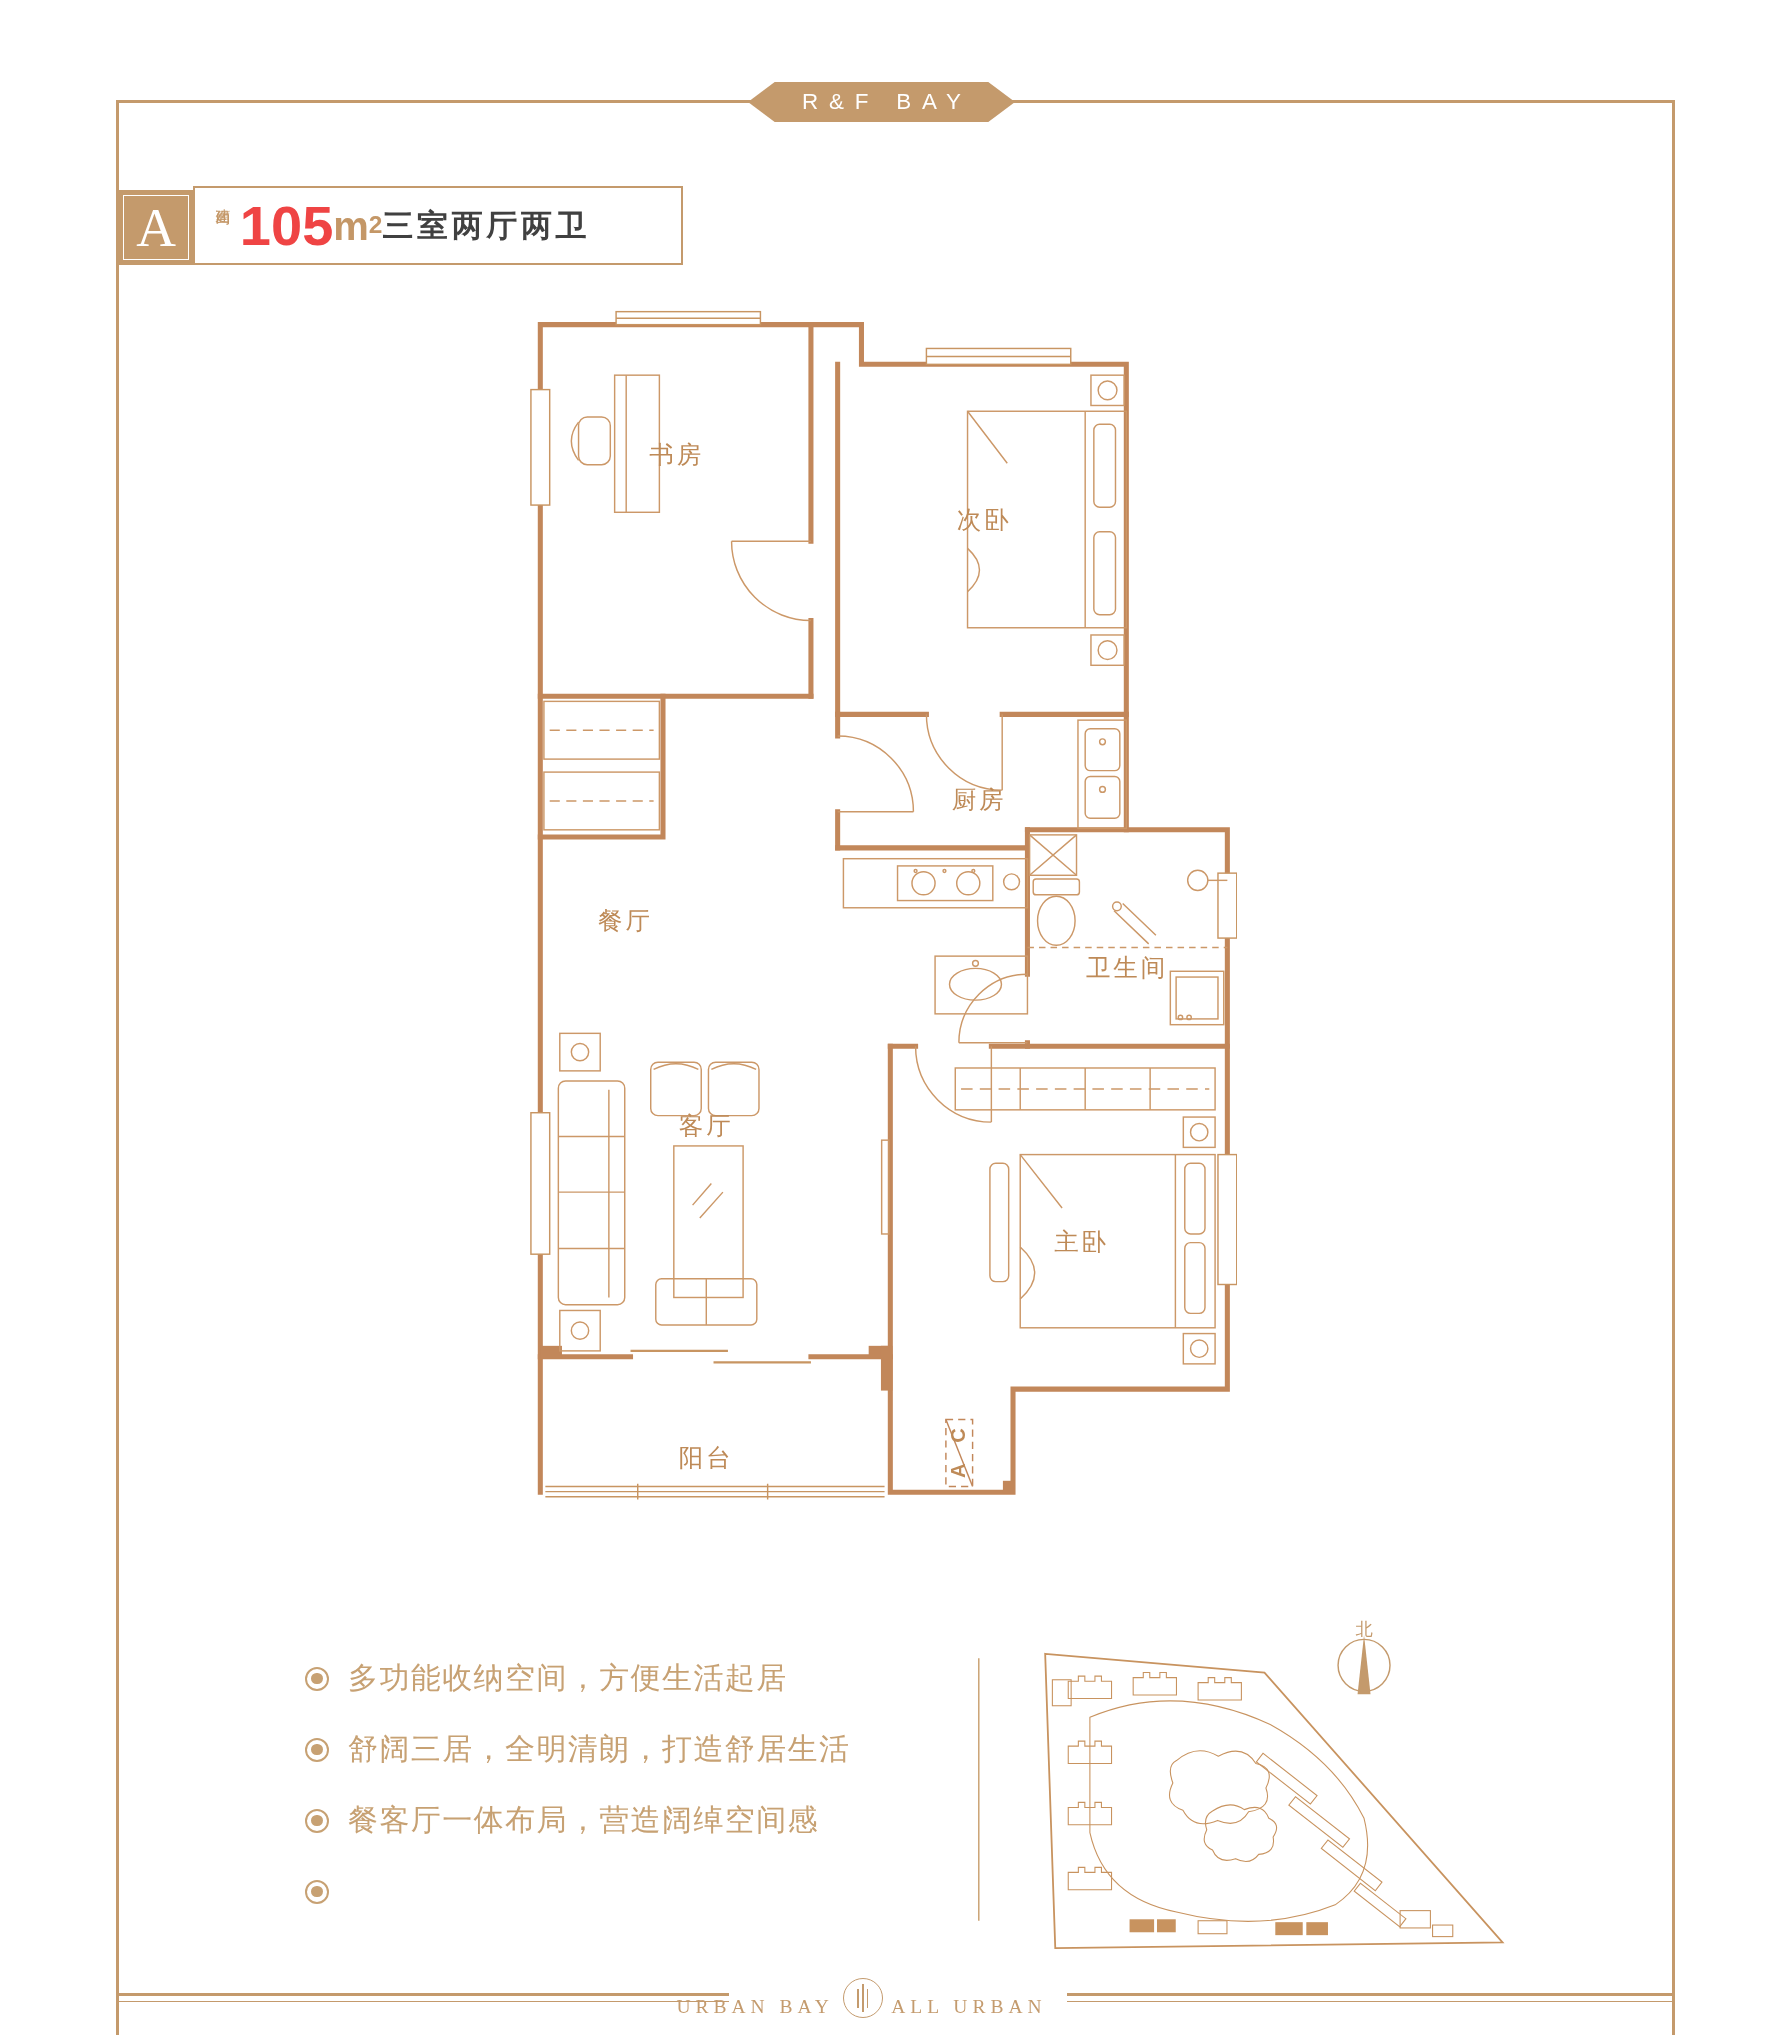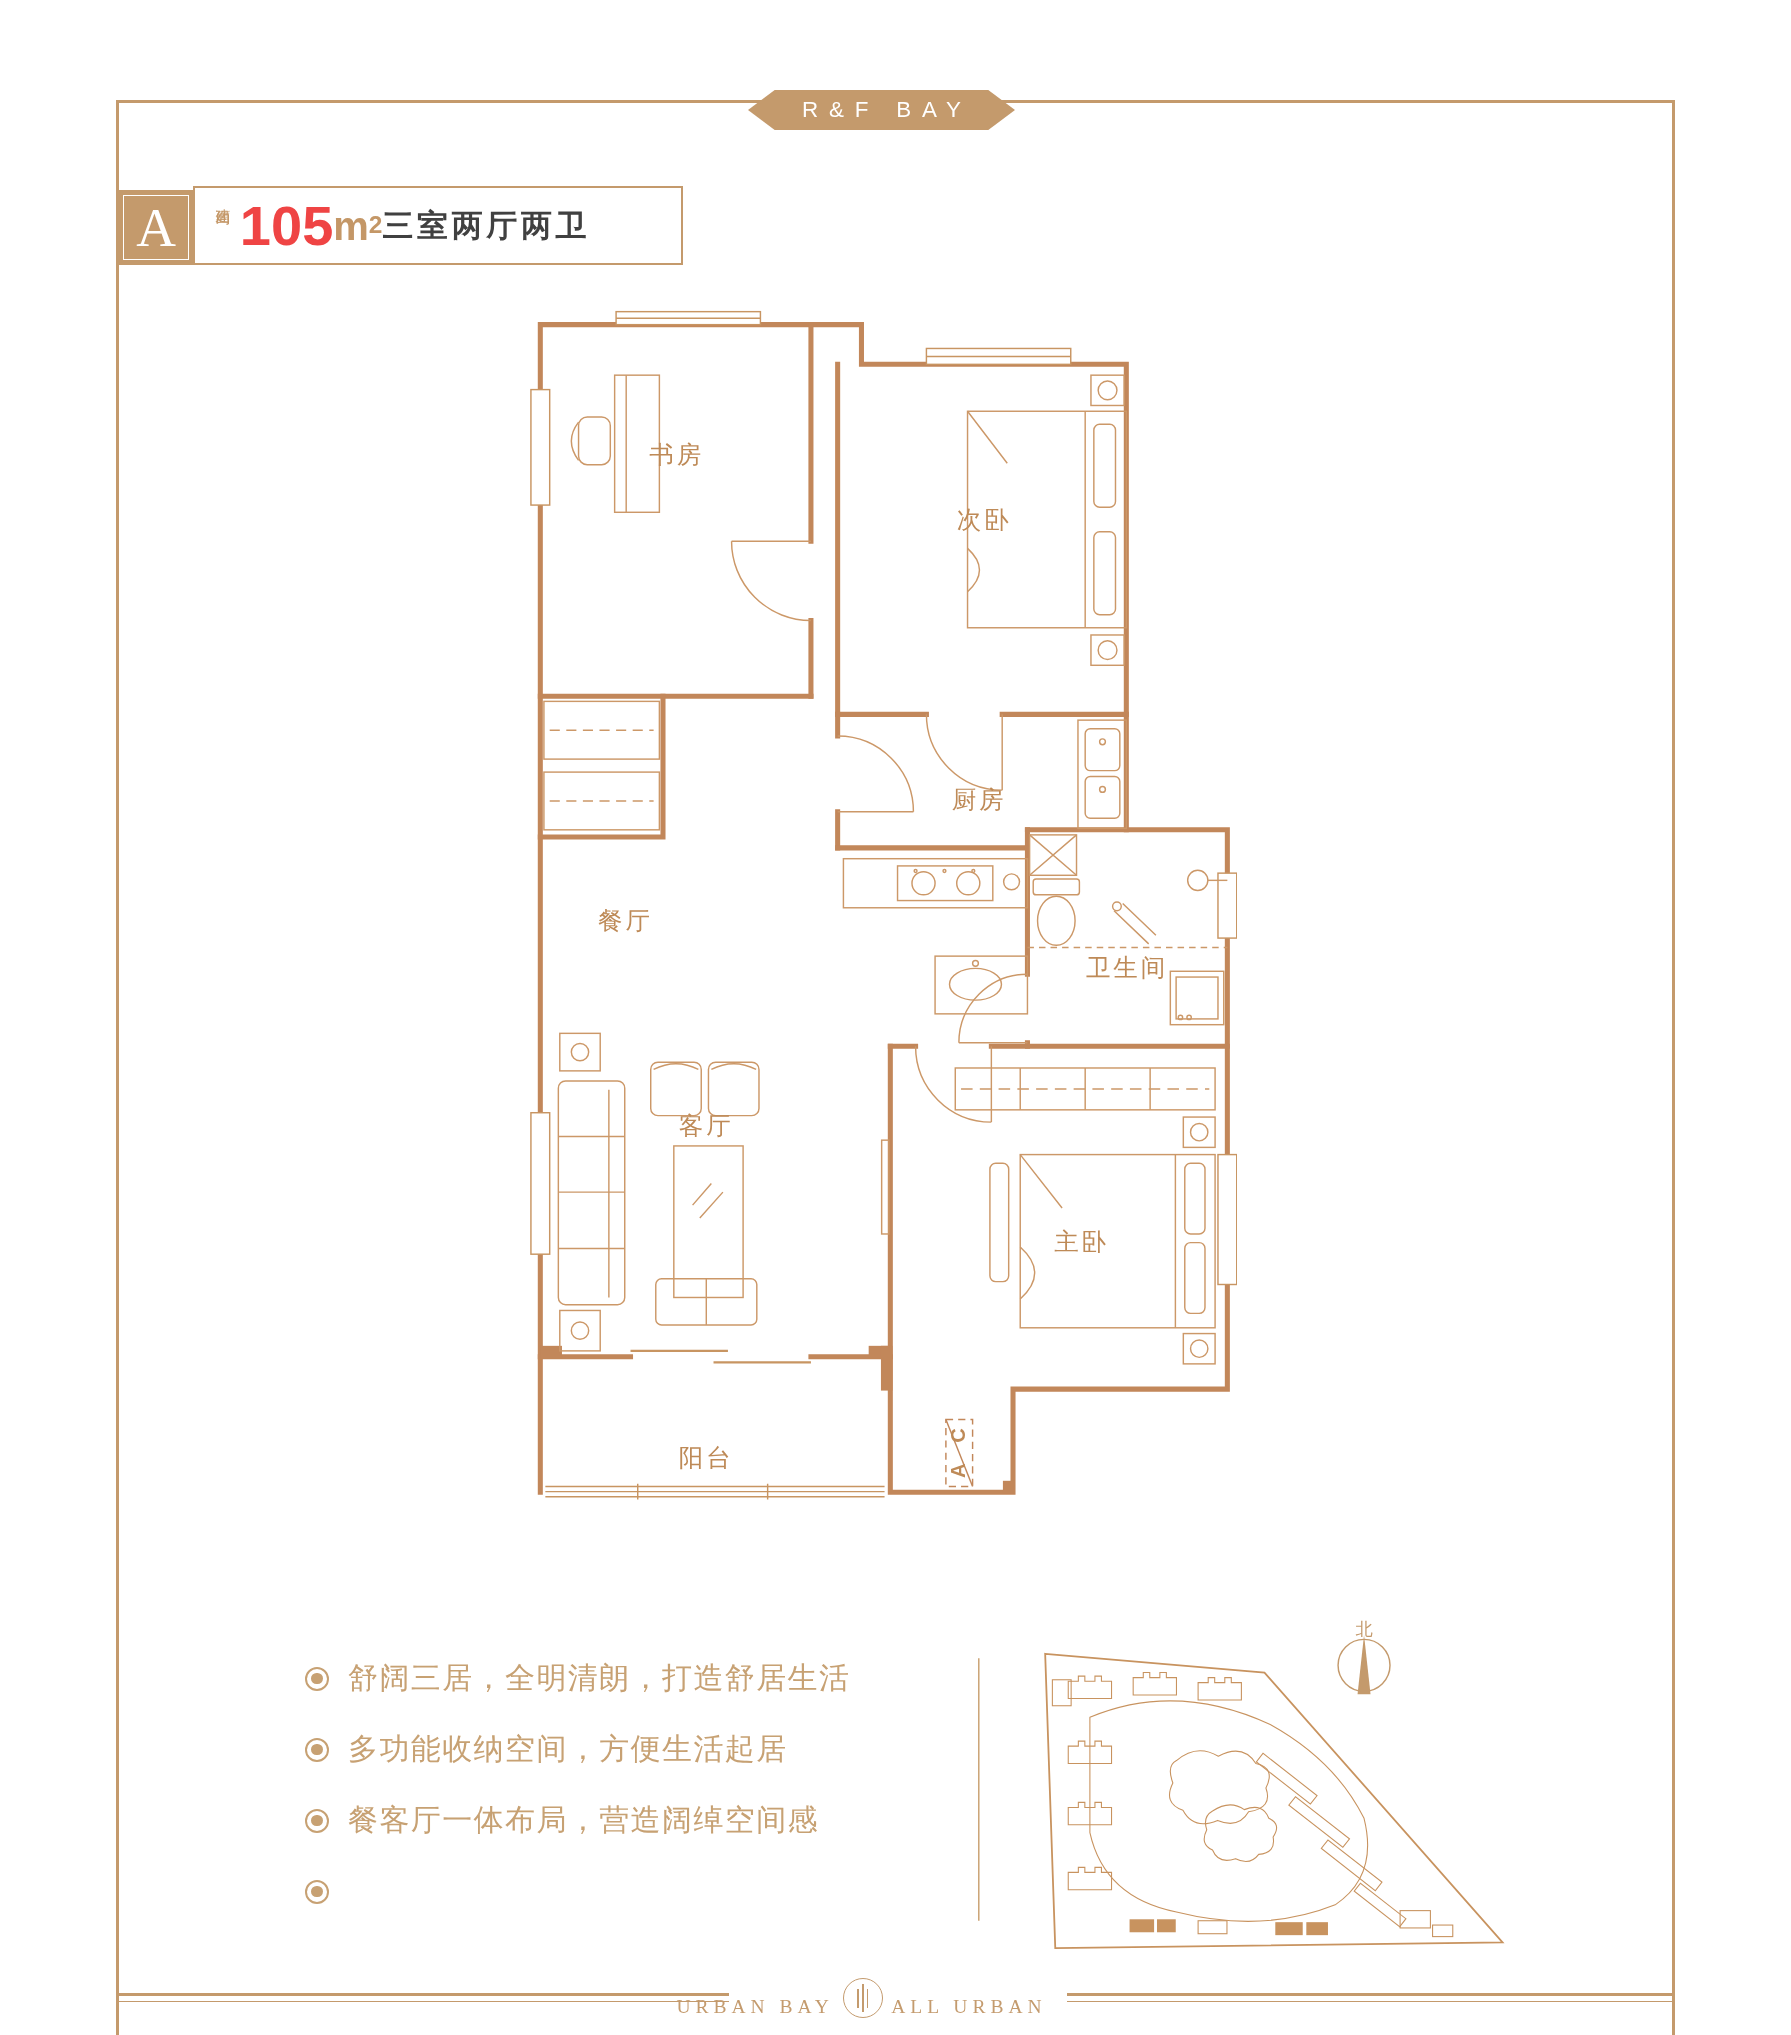--- a/index.html
+++ b/index.html
@@ -4,21 +4,21 @@
 <style>
   html,body{margin:0;padding:0;background:#fff;}
   .page{position:relative;width:1791px;height:2035px;background:#fff;overflow:hidden;
         font-family:"Liberation Sans",sans-serif;}
   
   .border{position:absolute;background:#C49A6C;}
   .b-top{left:116px;top:100px;width:1558px;height:2.9px;}
   .b-left{left:116px;top:100px;width:2.9px;height:1935px;}
   .b-right{left:1672px;top:100px;width:2.9px;height:1935px;}
   
-  .band{position:absolute;left:748px;top:90px;width:267px;height:40px;background:#C49A6C;
+  .band{position:absolute;left:748px;top:82px;width:267px;height:40px;background:#C49A6C;
         clip-path:polygon(0 50%,10% 0,90% 0,100% 50%,90% 100%,10% 100%);
         display:flex;align-items:center;justify-content:center;}
   .band span{color:#fff;font-size:22.4px;letter-spacing:10.8px;padding-left:10.8px;font-weight:400;}
   
   .badge{position:absolute;left:118px;top:190px;width:76px;height:75px;background:#C49A6C;}
   .badge .inner{position:absolute;inset:5px;border:1.4px solid #fff;display:flex;align-items:center;justify-content:center;}
   .badge .inner span{font-family:"Liberation Serif",serif;color:#fff;font-size:55px;line-height:1;}
   .titlebar{position:absolute;left:193px;top:186px;width:490px;height:79px;border:2.2px solid #C49A6C;
             background:#fff;display:flex;align-items:center;box-sizing:border-box;padding-left:19px;}
   .area-prefix{writing-mode:vertical-rl;text-orientation:upright;font-size:14.4px;line-height:1.1;
@@ -226,27 +226,27 @@
       <text x="775" y="1312">主卧</text>
       <text x="255" y="1612">阳台</text>
     </g>
   </svg>
 
   <ul class="features">
     <li>
       <span class="bullet">
           <i></i>
         </span>
-      <span class="txt">舒阔三居，全明清朗，打造舒居生活</span>
+      <span class="txt">多功能收纳空间，方便生活起居</span>
     </li>
     <li>
       <span class="bullet">
           <i></i>
         </span>
-      <span class="txt">多功能收纳空间，方便生活起居</span>
+      <span class="txt">舒阔三居，全明清朗，打造舒居生活</span>
     </li>
     <li>
       <span class="bullet">
           <i></i>
         </span>
       <span class="txt">餐客厅一体布局，营造阔绰空间感</span>
     </li>
     <li>
       <span class="bullet">
           <i></i>

